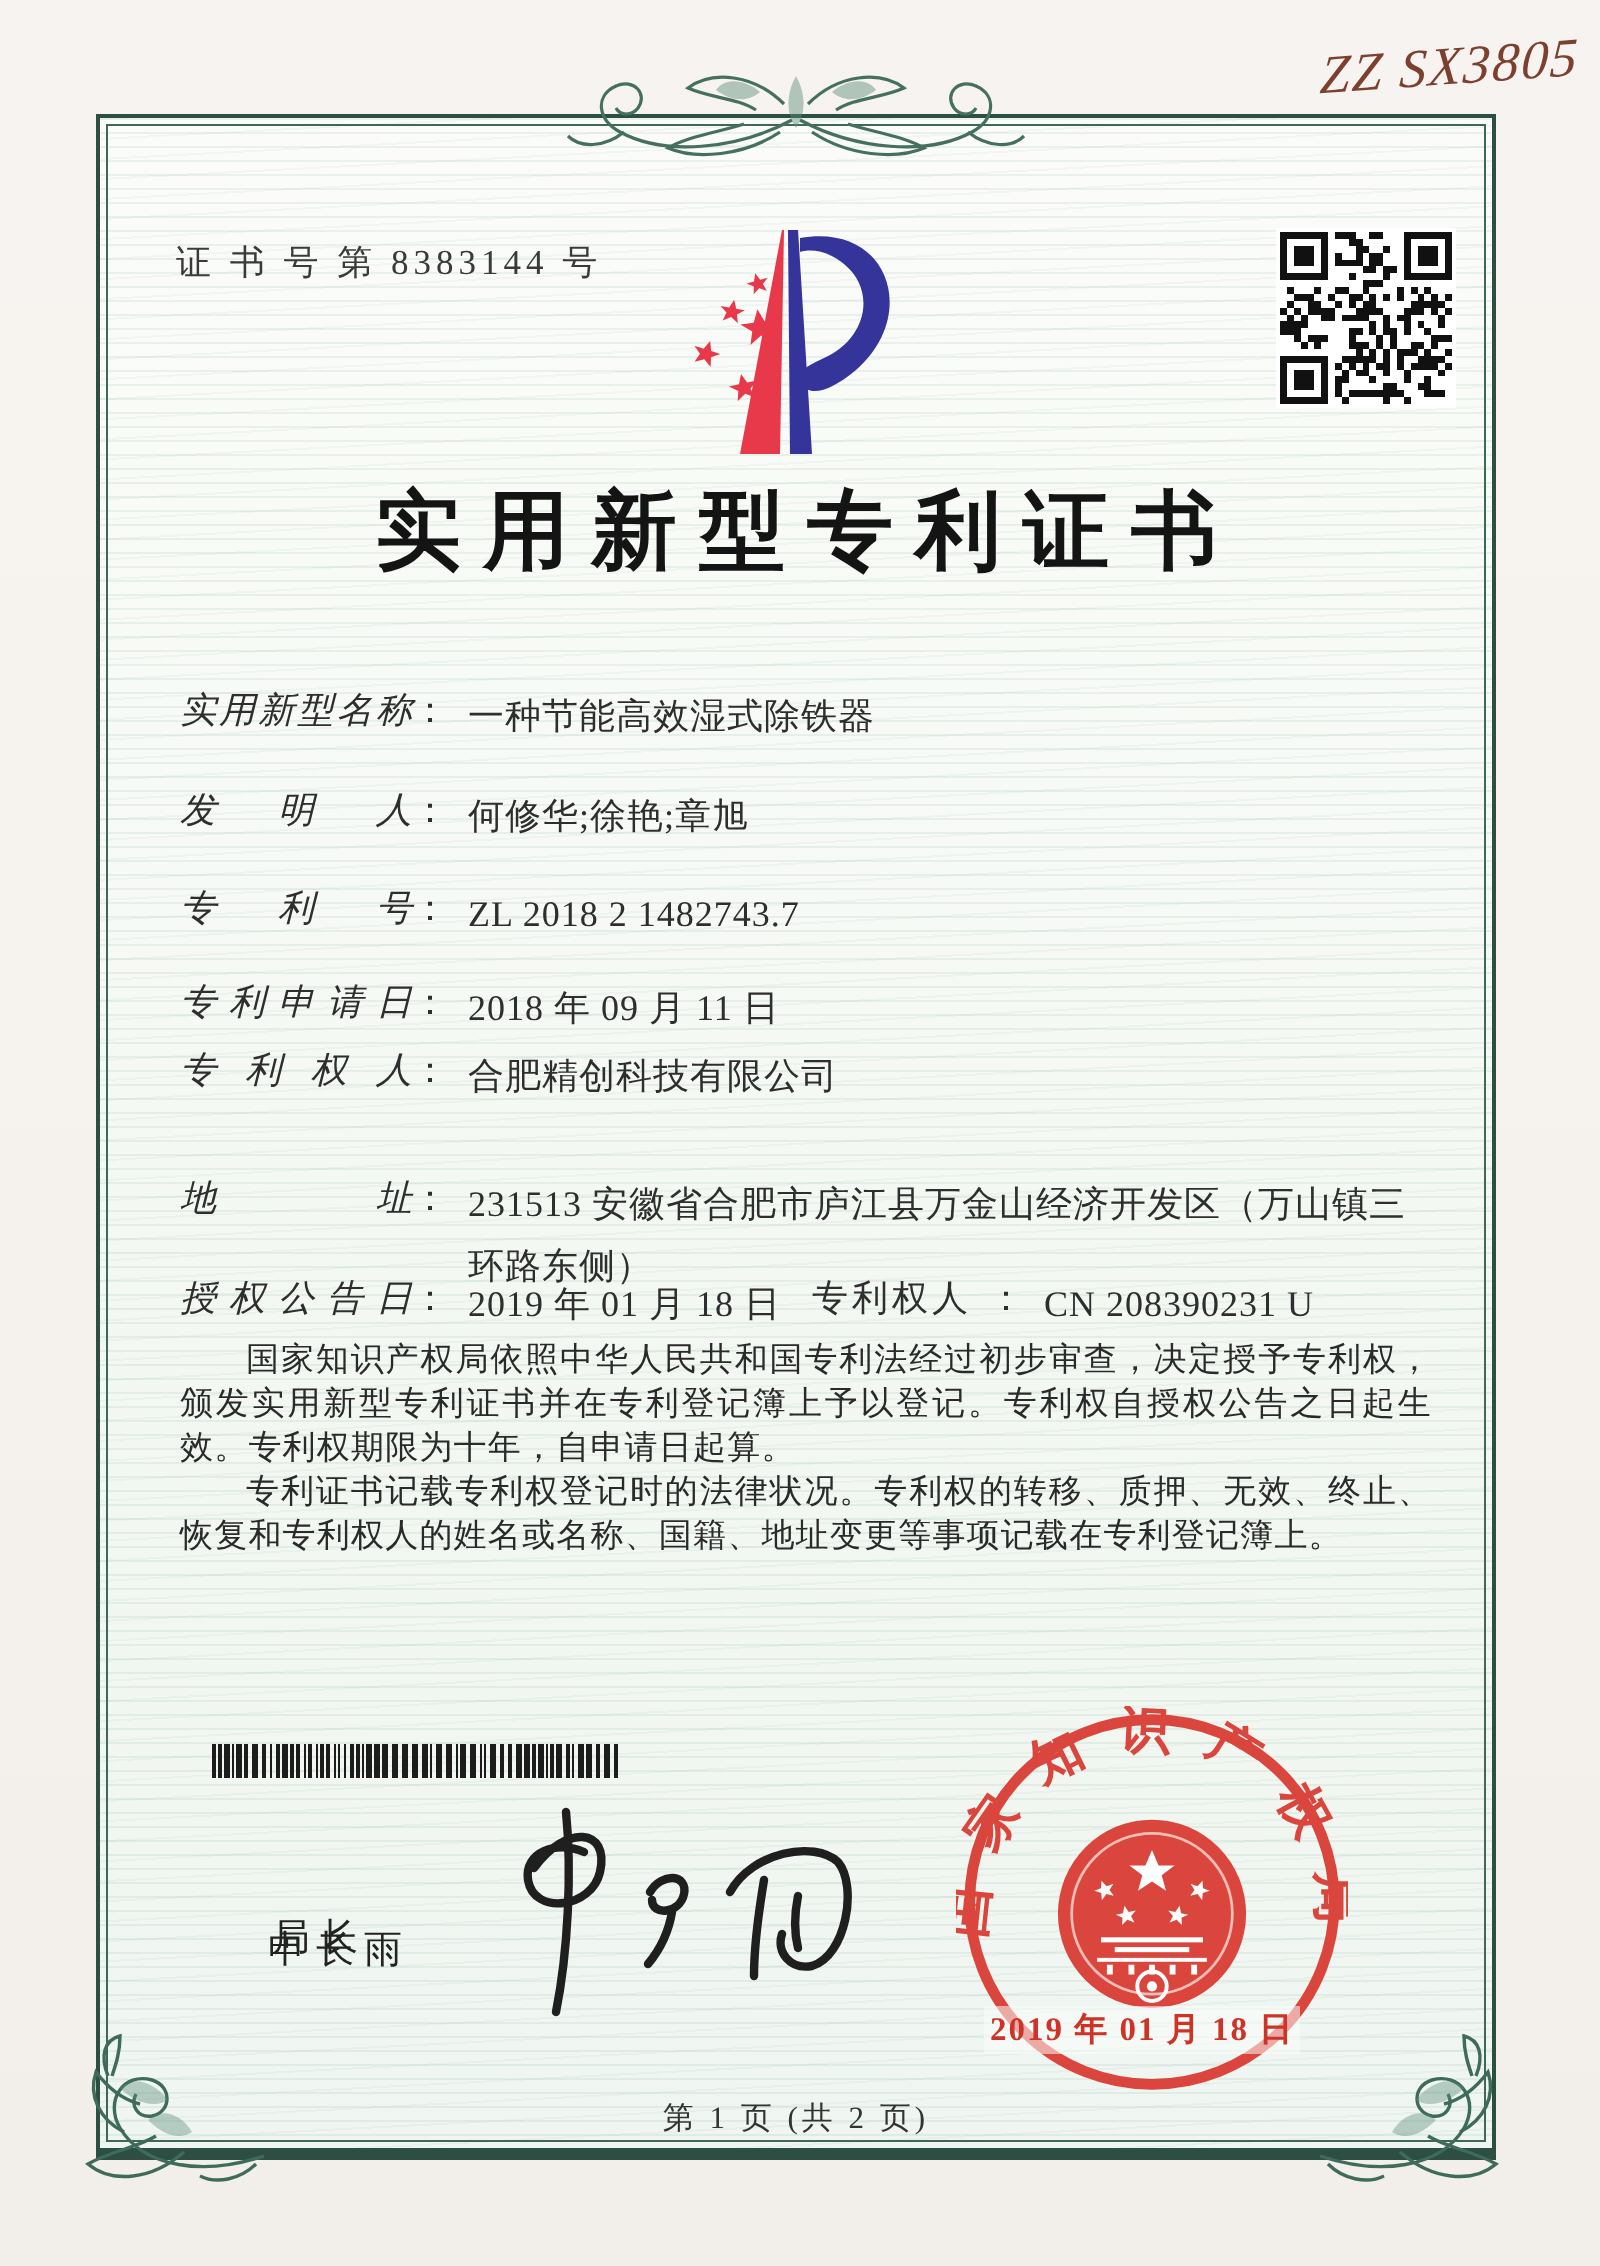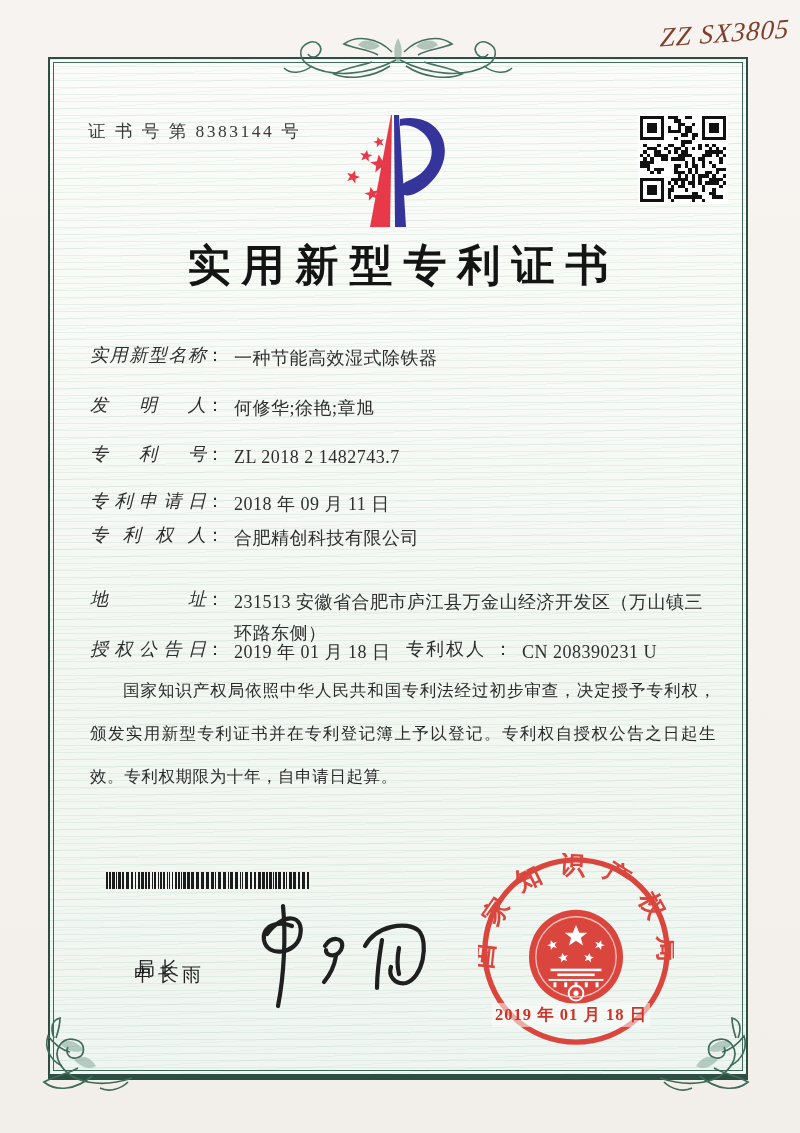--- a/index.html
+++ b/index.html
@@ -45,21 +45,21 @@
   .frow .lbl { display:inline-block; width:116px; text-align:justify; text-align-last:justify; vertical-align:top;font-style:italic; }
   .frow .colon { display:inline-block; margin-right:10px; vertical-align:top; }
   .frow .val { display:inline-block; vertical-align:top; letter-spacing:.5px; white-space:normal; line-height:31px; }
   .frow .val.wrap { max-width:482px; }
   .grant-pair2 { position:absolute; left:316px; top:0; white-space:nowrap; }
   .grant-pair2 .lbl2 { letter-spacing:2px; margin-right:8px; }
 
   
   .body-text {
     position:absolute; left:40px; top:610px; width:626px;
-    font-size:16.5px; line-height:43px; letter-spacing:.6px; text-align:justify; color:#2a2a2a;
+    font-size:16.5px; line-height:22px; letter-spacing:.6px; text-align:justify; color:#2a2a2a;
   }
   .body-text p { text-indent:2em; }
 
   
   .barcode { position:absolute; left:56px; top:813px; width:208px; height:17px; display:flex; align-items:stretch; overflow:hidden; }
   .barcode i { display:block; background:#1c1c1c; flex:0 0 auto; }
 
   .signer-title { position:absolute; left:86px; top:868px; font-size:19px; letter-spacing:5px; color:#222;margin-top:29px; }
   .signer-name  { position:absolute; left:84px; top:903px; font-size:19px; letter-spacing:5px; color:#222; }
   .signature { position:absolute; left:175px; top:835px; z-index:4; }
@@ -364,20 +364,21 @@
       <div class="frow" style="top:578px">
         <span class="lbl">授权公告日</span><span class="colon">：</span><span class="val">2019 年 01 月 18 日</span>
         <span class="grant-pair2">
           <span class="lbl2">专利权人</span><span class="colon">：</span><span class="val">CN 208390231 U</span>
         </span>
       </div>
     </div>
 
     <div class="body-text">
       <p>国家知识产权局依照中华人民共和国专利法经过初步审查，决定授予专利权，颁发实用新型专利证书并在专利登记簿上予以登记。专利权自授权公告之日起生效。专利权期限为十年，自申请日起算。</p>
+      <p>专利证书记载专利权登记时的法律状况。专利权的转移、质押、无效、终止、恢复和专利权人的姓名或名称、国籍、地址变更等事项记载在专利登记簿上。</p>
     </div>
 
     <div class="barcode" id="barcode">
         <i style="width:2px;margin-right:1px"></i>
         <i style="width:2px;margin-right:1px"></i>
         <i style="width:3px;margin-right:1px"></i>
         <i style="width:1px;margin-right:1px"></i>
         <i style="width:3px;margin-right:1px"></i>
         <i style="width:2px;margin-right:2px"></i>
         <i style="width:3px;margin-right:2px"></i>
@@ -473,20 +474,21 @@
           <rect x="-1.5" y="26" width="3" height="5"></rect>
           <rect x="9" y="26" width="3" height="5"></rect>
           <rect x="20" y="26" width="3" height="5"></rect>
         </g>
         <circle cy="37" r="7.5" fill="none" stroke="#fff" stroke-width="2"></circle>
         <circle cy="37" r="2.6" fill="#fff"></circle>
       </g>
     </svg>
     <div class="seal-date">2019 年 01 月 18 日</div>
 
+    <div class="page-number">第 1 页 (共 2 页)</div>
   </div>
 
   <svg class="flourish left" width="104" height="80" viewBox="0 0 104 80">
     <g fill="none" stroke="#3f6b5b" stroke-width="1.7">
       <path d="M100,62 C70,72 40,68 28,48 C20,34 30,20 44,24 C54,27 54,40 44,42 C37,43 33,37 36,31"></path>
       <path d="M60,60 C44,74 24,76 12,66 C22,60 36,58 46,52"></path>
       <path d="M30,50 C18,44 12,32 16,20 C22,28 30,34 38,36"></path>
       <path d="M22,22 C18,12 20,4 28,2 C28,10 26,16 24,22"></path>
       <path d="M96,66 C88,74 76,76 68,72"></path>
     </g>

